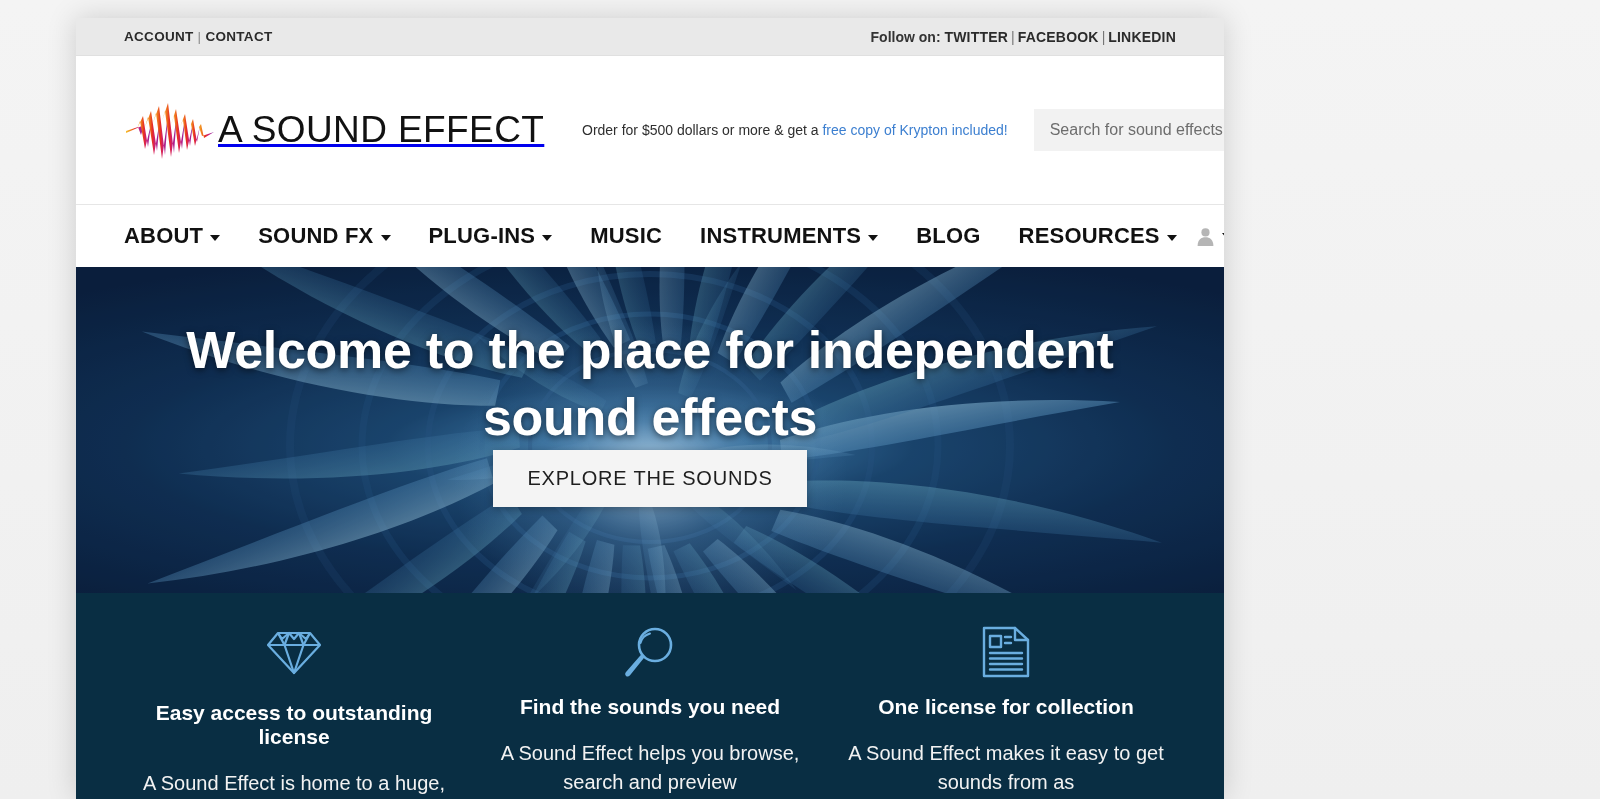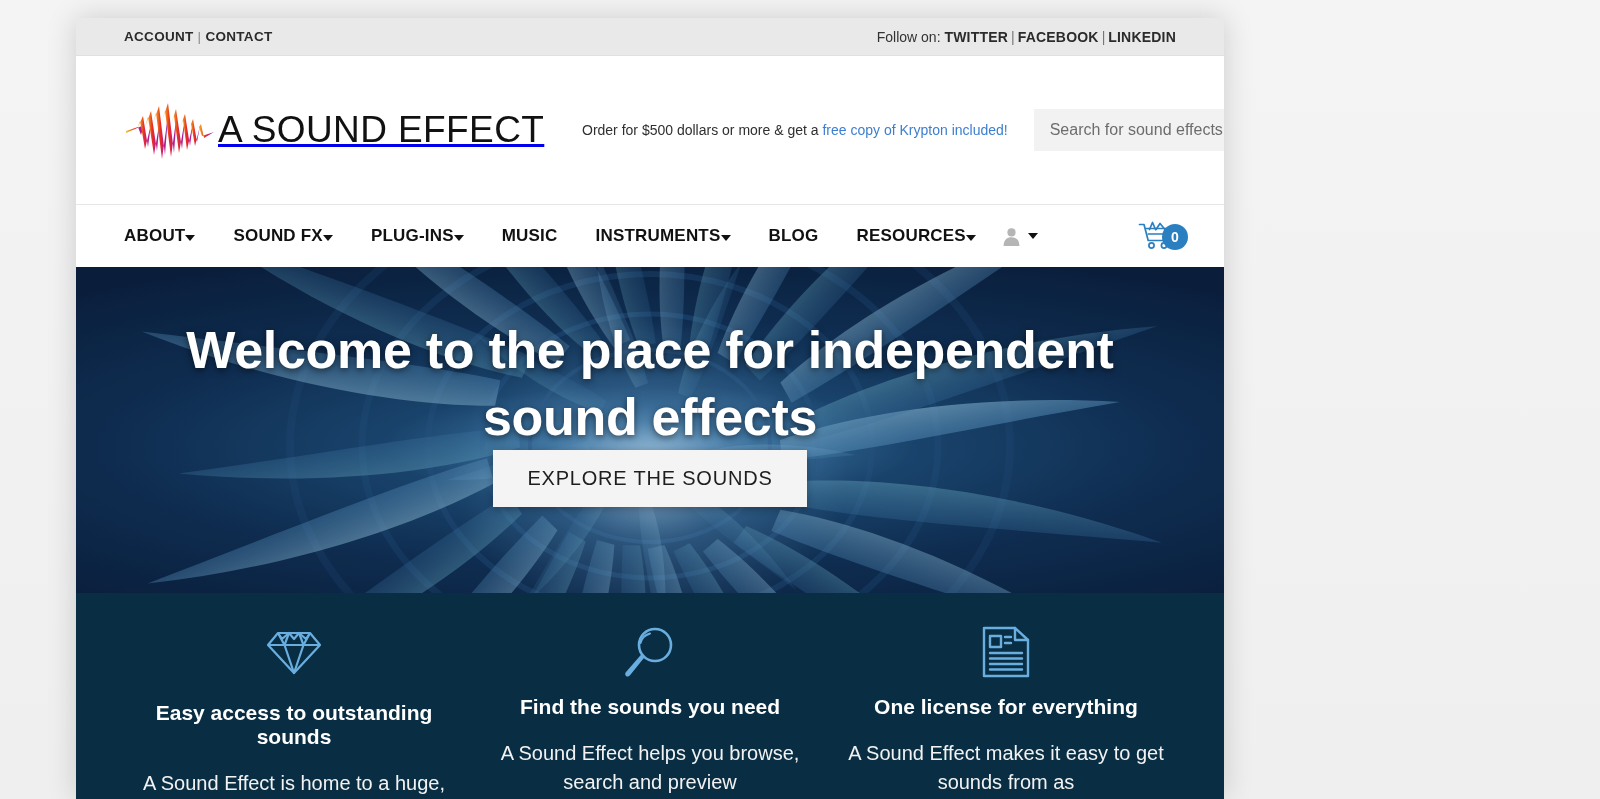--- a/index.html
+++ b/index.html
@@ -30,21 +30,21 @@
     display: flex; align-items: center;
     justify-content: space-between;
     padding: 0 48px 0 48px;
     font-size: 13.5px;
     color: #2b2b2b;
   }
   .topbar-left { letter-spacing: .3px; font-weight: 700; }
   .topbar-left a { color: #2b2b2b; text-decoration: none; }
   .topbar-left .sep { font-weight: 400; color: #8a8a8a; margin: 0 4px; }
   .topbar-right { font-size: 14px; color: #333; }
-  .topbar-right .follow-label { font-weight: 400; }
+  .topbar-right .follow-label { font-weight: 700; }
   .topbar-right a { color: #2b2b2b; text-decoration: none; font-weight: 700; letter-spacing: .2px; }
   .topbar-right .sep { font-weight: 400; color: #777; margin: 0 3px; }
 
   
   .header {
     height: 149px;
     background: #fff;
     display: flex; align-items: center;
     padding: 0 48px;
     border-bottom: 1px solid #e6e6e6;
@@ -83,25 +83,25 @@
   .search-icon { width: 20px; height: 20px; flex: none; cursor: pointer; }
 
   
   .nav {
     height: 62px; background: #fff;
     display: flex; align-items: center;
     padding: 0 48px;
   }
   .nav-items { display: flex; align-items: center; gap: 0; }
   .nav-item {
-    font-size: 17px; font-weight: 700;
+    font-size: 22px; font-weight: 700;
     letter-spacing: .2px;
     color: #111; text-decoration: none;
     padding: 0 19px;
-    display: flex; align-items: center; 
+    display: flex; align-items: center; gap: 7px;
     white-space: nowrap;
   }
   .nav-item:first-child { padding-left: 0; }
   .caret {
     width: 0; height: 0;
     border-left: 5px solid transparent;
     border-right: 5px solid transparent;
     border-top: 6px solid #111;
     display: inline-block;
     position: relative; top: 2px;
@@ -478,21 +478,21 @@
         <svg viewBox="0 0 56 50" width="56" height="50" aria-hidden="true">
           <g fill="none" stroke="#6aaee0" stroke-width="2.2" stroke-linejoin="round">
             <path d="M12 6 L44 6 L54 18 L28 46 L2 18 Z"></path>
             <path d="M2 18 L54 18"></path>
             <path d="M12 6 L18.5 18 L28 46 L37.5 18 L44 6"></path>
             <path d="M18.5 18 L23 6 M37.5 18 L33 6"></path>
             <path d="M12 6 L16 12 L23 6 L28 12 L33 6 L40 12 L44 6"></path>
           </g>
         </svg>
       </div>
-      <div class="feature-title">Easy access to outstanding sounds</div>
+      <div class="feature-title">Easy access to outstanding license</div>
       <div class="feature-desc">A Sound Effect is home to a huge, curated collection of</div>
     </div>
 
     <div class="feature mid">
       <div class="feature-icon">
         <svg viewBox="0 0 52 54" width="52" height="54" aria-hidden="true">
           <g fill="none" stroke="#6aaee0" stroke-width="2.6" stroke-linecap="round">
             <circle cx="31" cy="20" r="16"></circle>
             <path d="M26 8.5 C21 10 17.5 13.5 16.5 18" stroke-width="2"></path>
             <path d="M19.5 31.5 L5 49.5 C3.5 51.3 1.5 49.5 3 47.8 L18 30.5"></path>
@@ -508,19 +508,19 @@
         <svg viewBox="0 0 48 54" width="48" height="54" aria-hidden="true">
           <g fill="none" stroke="#6aaee0" stroke-width="2.4" stroke-linejoin="round" stroke-linecap="round">
             <path d="M2 3 L33 3 L46 15 L46 51 L2 51 Z"></path>
             <path d="M33 3 L33 15 L46 15"></path>
             <rect x="8" y="11" width="11" height="11"></rect>
             <path d="M23 12 L29 12 M23 18 L29 18"></path>
             <path d="M8 28 L40 28 M8 33.5 L40 33.5 M8 39 L40 39 M8 44.5 L40 44.5"></path>
           </g>
         </svg>
       </div>
-      <div class="feature-title">One license for everything</div>
+      <div class="feature-title">One license for collection</div>
       <div class="feature-desc">A Sound Effect makes it easy to get sounds from as</div>
     </div>
 
   </div>
 
 </div>
 
 </body></html>

